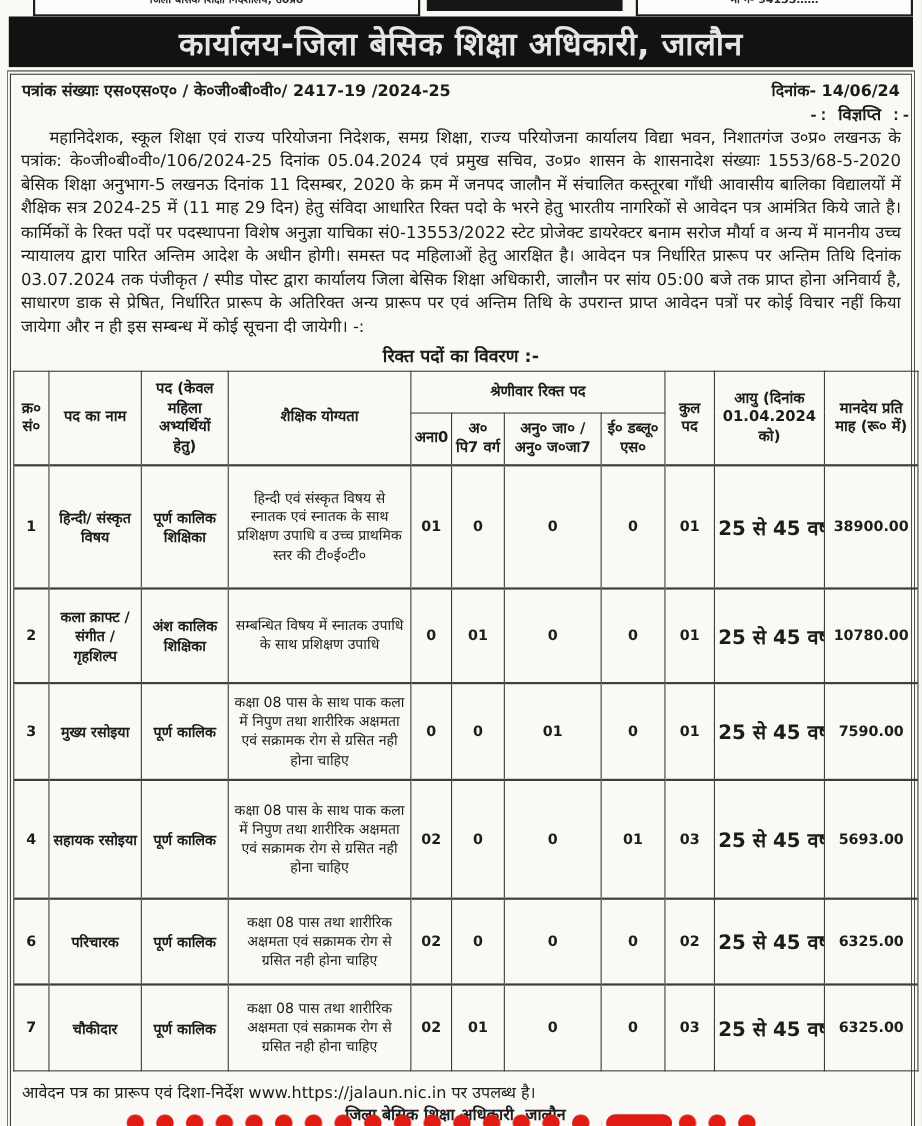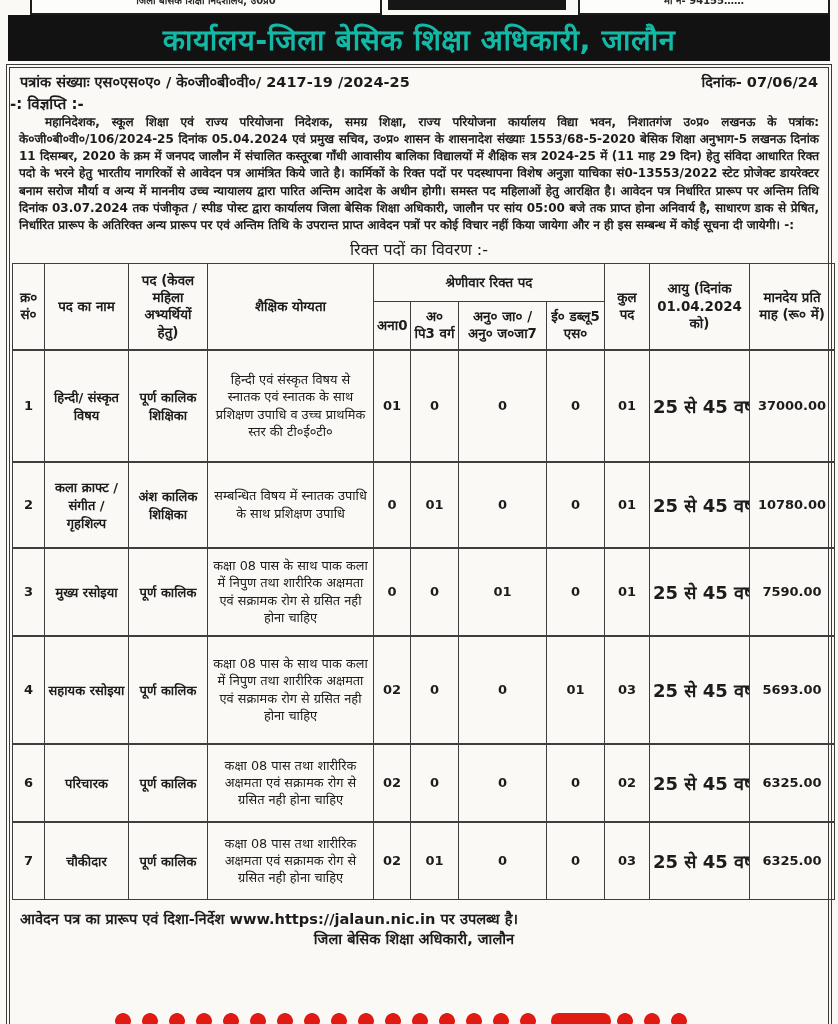--- a/index.html
+++ b/index.html
@@ -11,57 +11,57 @@
   
   .top-strip{position:absolute;top:0;left:0;width:838px;height:13px;}
   .cut-box{position:absolute;top:-16px;height:27px;background:#fdfdfb;border:2px solid #1d1d1d;
     overflow:hidden;font-size:10px;font-weight:bold;color:#2b2b2b;line-height:30px;text-align:center;
     filter:blur(.4px);}
   .cut-box.left{left:30px;width:348px;}
   .cut-box.right{left:578px;width:248px;}
   .cut-bar{position:absolute;top:0;left:388px;width:178px;height:10px;background:#161616;}
   
   .banner{
-    margin:15px 8px 3px 8px;height:46px;background:#121212;color:#14b8a6;
+    margin:15px 8px 3px 8px;height:46px;background:#121212;color:#e5e5e5;
     display:flex;align-items:center;justify-content:center;
     font-size:29px;font-weight:bold;letter-spacing:.5px;
   }
   
   .frame{
     position:absolute;top:64px;left:6px;right:6px;bottom:0;
     border:4px double #3a3a3a;border-bottom:none;
     display:flex;flex-direction:column;
   }
   .letter-line{display:flex;justify-content:space-between;align-items:baseline;
     padding:3px 10px 0 10px;font-size:14.5px;font-weight:600;}
-  .notice-heading{text-align:left;font-size:15px;font-weight:bold;padding:2px 0 0 0;}
+  .notice-heading{text-align:right;font-size:15px;font-weight:bold;padding:2px 0 0 0;font-family:Liberation Mono, monospace;}
   .notice-body{
     margin:1px 0 0 0;padding:0 9px;text-align:justify;text-indent:26px;
-    font-size:12px;line-height:1.43;font-weight:700;
-  }
-  .table-title{text-align:center;font-size:16px;font-weight:normal;padding:4px 0 3px 0;}
+    font-size:15px;line-height:1.43;font-weight:400;
+  }
+  .table-title{text-align:center;font-size:16px;font-weight:bold;padding:4px 0 3px 0;}
   
   table{width:calc(100% - 4px);margin:0 2px;border-collapse:collapse;table-layout:fixed;}
   th,td{border:1.6px solid #3e3e3e;text-align:center;vertical-align:middle;
     font-size:13px;padding:1px 3px;overflow:hidden;}
   thead th{font-weight:600;font-size:13.4px;line-height:1.3;}
   thead tr:first-child th{border-bottom-width:1.6px;}
   tbody td{border-top-width:2.4px;font-weight:600;}
   tbody td.qual{font-size:12.8px;line-height:1.35;padding:2px 5px;font-weight:500;}
   tbody td.age{white-space:nowrap;font-size:18px;}
   thead tr:nth-child(1){height:38px;}
   thead tr:nth-child(2){height:48px;}
   tbody tr:nth-child(1){height:112px;}
   tbody tr:nth-child(2){height:86px;}
   tbody tr:nth-child(3){height:88px;}
   tbody tr:nth-child(4){height:108px;}
   tbody tr:nth-child(5){height:78px;}
   tbody tr:nth-child(6){height:78px;}
   
-  .footer-note{padding:8px 10px 0 10px;font-size:14.6px;font-weight:700;}
+  .footer-note{padding:8px 10px 0 10px;font-size:14.6px;font-weight:400;}
   .sign-name{text-align:right;padding:2px 12px 0 0;font-size:14.6px;font-weight:600;}
   .sign-title{text-align:center;padding:0 10px 0 0;font-size:14.6px;font-weight:600;position:relative;z-index:1;}
   
   .red-overlay{position:absolute;left:0;bottom:-7px;width:838px;height:18px;z-index:2;}
   .dots{position:absolute;top:0;height:17px;
     background-image:radial-gradient(circle 8px at 8px 8px,var(--red) 7.5px,transparent 8.2px);
     background-size:27px 17px;background-repeat:repeat-x;}
   .dots.a{left:115px;width:432px;}
   .dots.b{left:617px;width:80px;}
   .pill{position:absolute;top:0;left:551px;width:60px;height:16px;border-radius:8px;background:var(--red);}
@@ -80,21 +80,21 @@
       <span>मो नं- 94155……</span>
     </div>
   </div>
 
   <div class="banner" style="background: rgb(18, 18, 18);">कार्यालय-जिला बेसिक शिक्षा अधिकारी, जालौन</div>
 
   <div class="frame">
 
     <div class="letter-line">
       <span>पत्रांक संख्याः एस०एस०ए० / के०जी०बी०वी०/ 2417-19 /2024-25</span>
-      <span>दिनांक- 07/06/24</span>
+      <span>दिनांक- 14/06/24</span>
     </div>
 
     <div class="notice-heading">-: विज्ञप्ति :-</div>
 
     <p class="notice-body">महानिदेशक, स्कूल शिक्षा एवं राज्य परियोजना निदेशक, समग्र शिक्षा, राज्य परियोजना कार्यालय विद्या भवन, निशातगंज उ०प्र० लखनऊ के पत्रांक: के०जी०बी०वी०/106/2024-25 दिनांक 05.04.2024 एवं प्रमुख सचिव, उ०प्र० शासन के शासनादेश संख्याः 1553/68-5-2020 बेसिक शिक्षा अनुभाग-5 लखनऊ दिनांक 11 दिसम्बर, 2020 के क्रम में जनपद जालौन में संचालित कस्तूरबा गाँधी आवासीय बालिका विद्यालयों में शैक्षिक सत्र 2024-25 में (11 माह 29 दिन) हेतु संविदा आधारित रिक्त पदो के भरने हेतु भारतीय नागरिकों से आवेदन पत्र आमंत्रित किये जाते है। कार्मिकों के रिक्त पदों पर पदस्थापना विशेष अनुज्ञा याचिका सं0-13553/2022 स्टेट प्रोजेक्ट डायरेक्टर बनाम सरोज मौर्या व अन्य में माननीय उच्च न्यायालय द्वारा पारित अन्तिम आदेश के अधीन होगी। समस्त पद महिलाओं हेतु आरक्षित है। आवेदन पत्र निर्धारित प्रारूप पर अन्तिम तिथि दिनांक 03.07.2024 तक पंजीकृत / स्पीड पोस्ट द्वारा कार्यालय जिला बेसिक शिक्षा अधिकारी, जालौन पर सांय 05:00 बजे तक प्राप्त होना अनिवार्य है, साधारण डाक से प्रेषित, निर्धारित प्रारूप के अतिरिक्त अन्य प्रारूप पर एवं अन्तिम तिथि के उपरान्त प्राप्त आवेदन पत्रों पर कोई विचार नहीं किया जायेगा और न ही इस सम्बन्ध में कोई सूचना दी जायेगी। -:</p>
 
     <div class="table-title">रिक्त पदों का विवरण :-</div>
 
     <table>
       <colgroup>
@@ -116,38 +116,38 @@
           <th rowspan="2">पद का नाम</th>
           <th rowspan="2">पद (केवल महिला अभ्यर्थियों हेतु)</th>
           <th rowspan="2">शैक्षिक योग्यता</th>
           <th colspan="4">श्रेणीवार रिक्त पद</th>
           <th rowspan="2">कुल पद</th>
           <th rowspan="2">आयु (दिनांक 01.04.2024 को)</th>
           <th rowspan="2">मानदेय प्रति माह (रू० में)</th>
         </tr>
         <tr>
           <th>अना0</th>
-          <th>अ० पि3 वर्ग</th>
+          <th>अ० पि7 वर्ग</th>
           <th>अनु० जा० / अनु० ज०जा7</th>
-          <th>ई० डब्लू5 एस०</th>
+          <th>ई० डब्लू० एस०</th>
         </tr>
       </thead>
       <tbody>
           <tr>
     <td>1</td>
     <td>हिन्दी/ संस्कृत विषय</td>
     <td>पूर्ण कालिक शिक्षिका</td>
     <td class="qual">हिन्दी एवं संस्कृत विषय से स्नातक एवं स्नातक के साथ प्रशिक्षण उपाधि व उच्च प्राथमिक स्तर की टी०ई०टी०</td>
     <td>01</td>
     <td>0</td>
     <td>0</td>
     <td>0</td>
     <td>01</td>
     <td class="age">25 से 45 वर्ष</td>
-    <td>37000.00</td>
+    <td>38900.00</td>
   </tr>
           <tr>
     <td>2</td>
     <td>कला क्राफ्ट / संगीत / गृहशिल्प</td>
     <td>अंश कालिक शिक्षिका</td>
     <td class="qual">सम्बन्धित विषय में स्नातक उपाधि के साथ प्रशिक्षण उपाधि</td>
     <td>0</td>
     <td>01</td>
     <td>0</td>
     <td>0</td>

